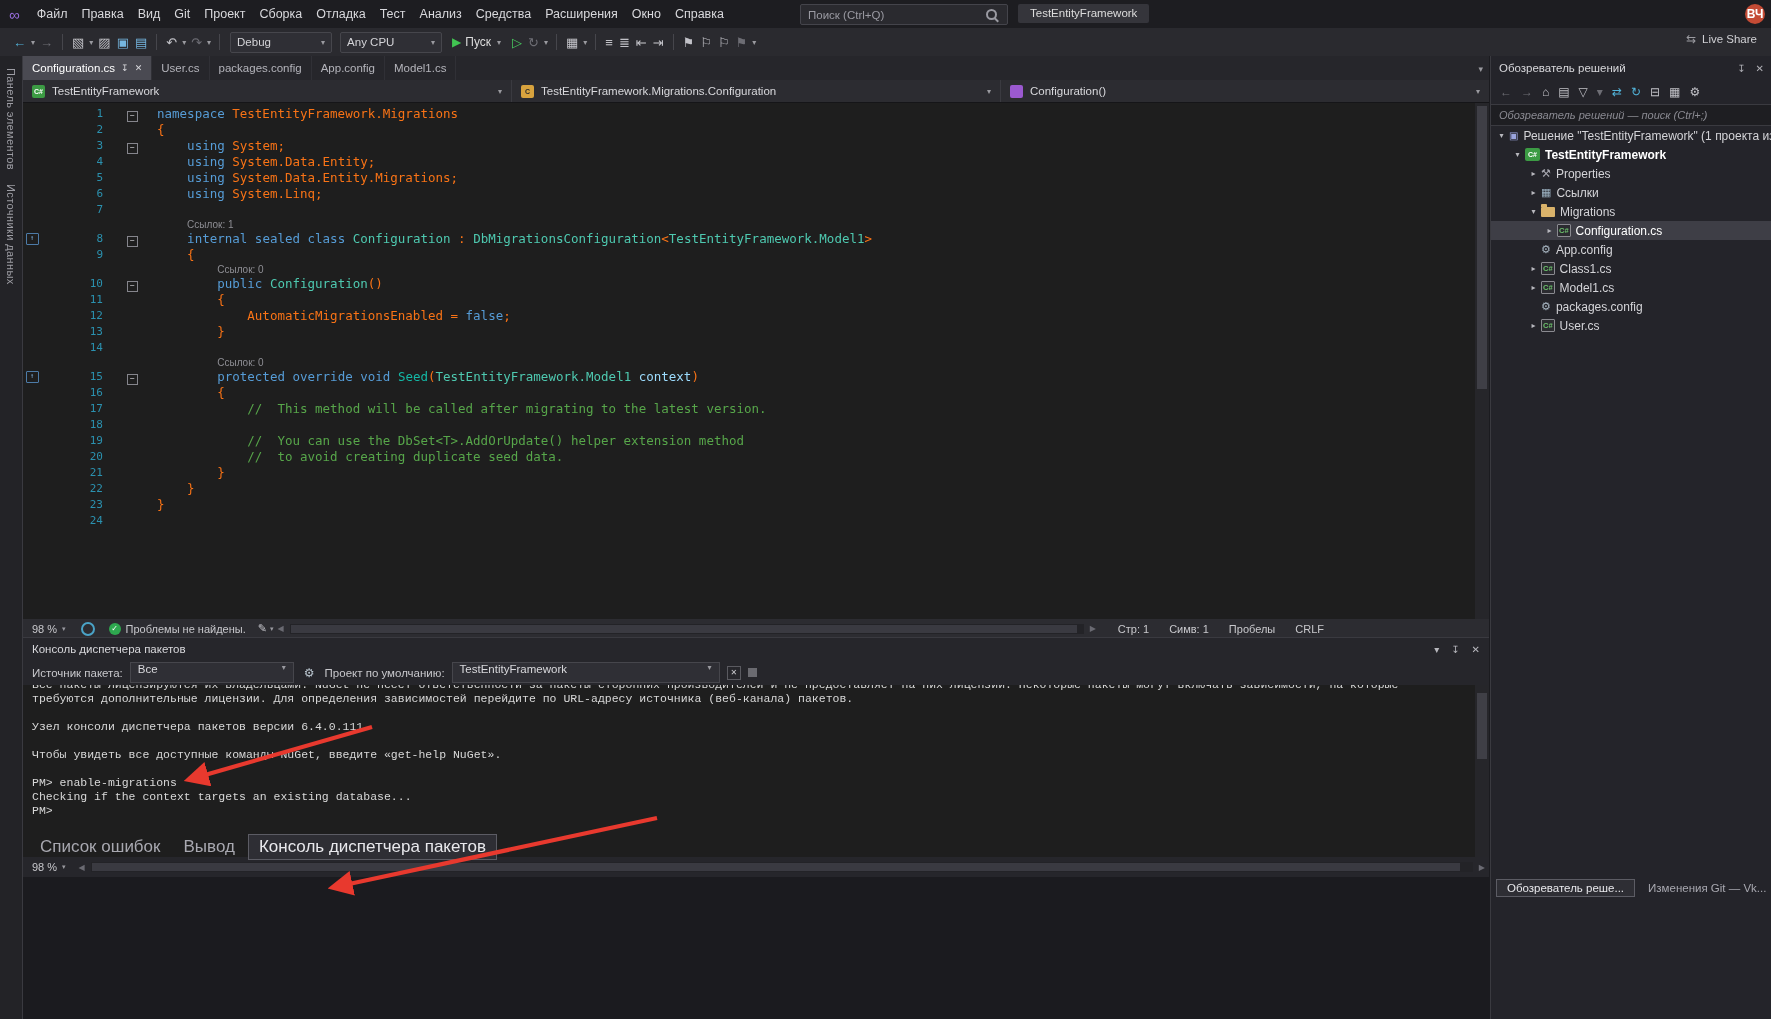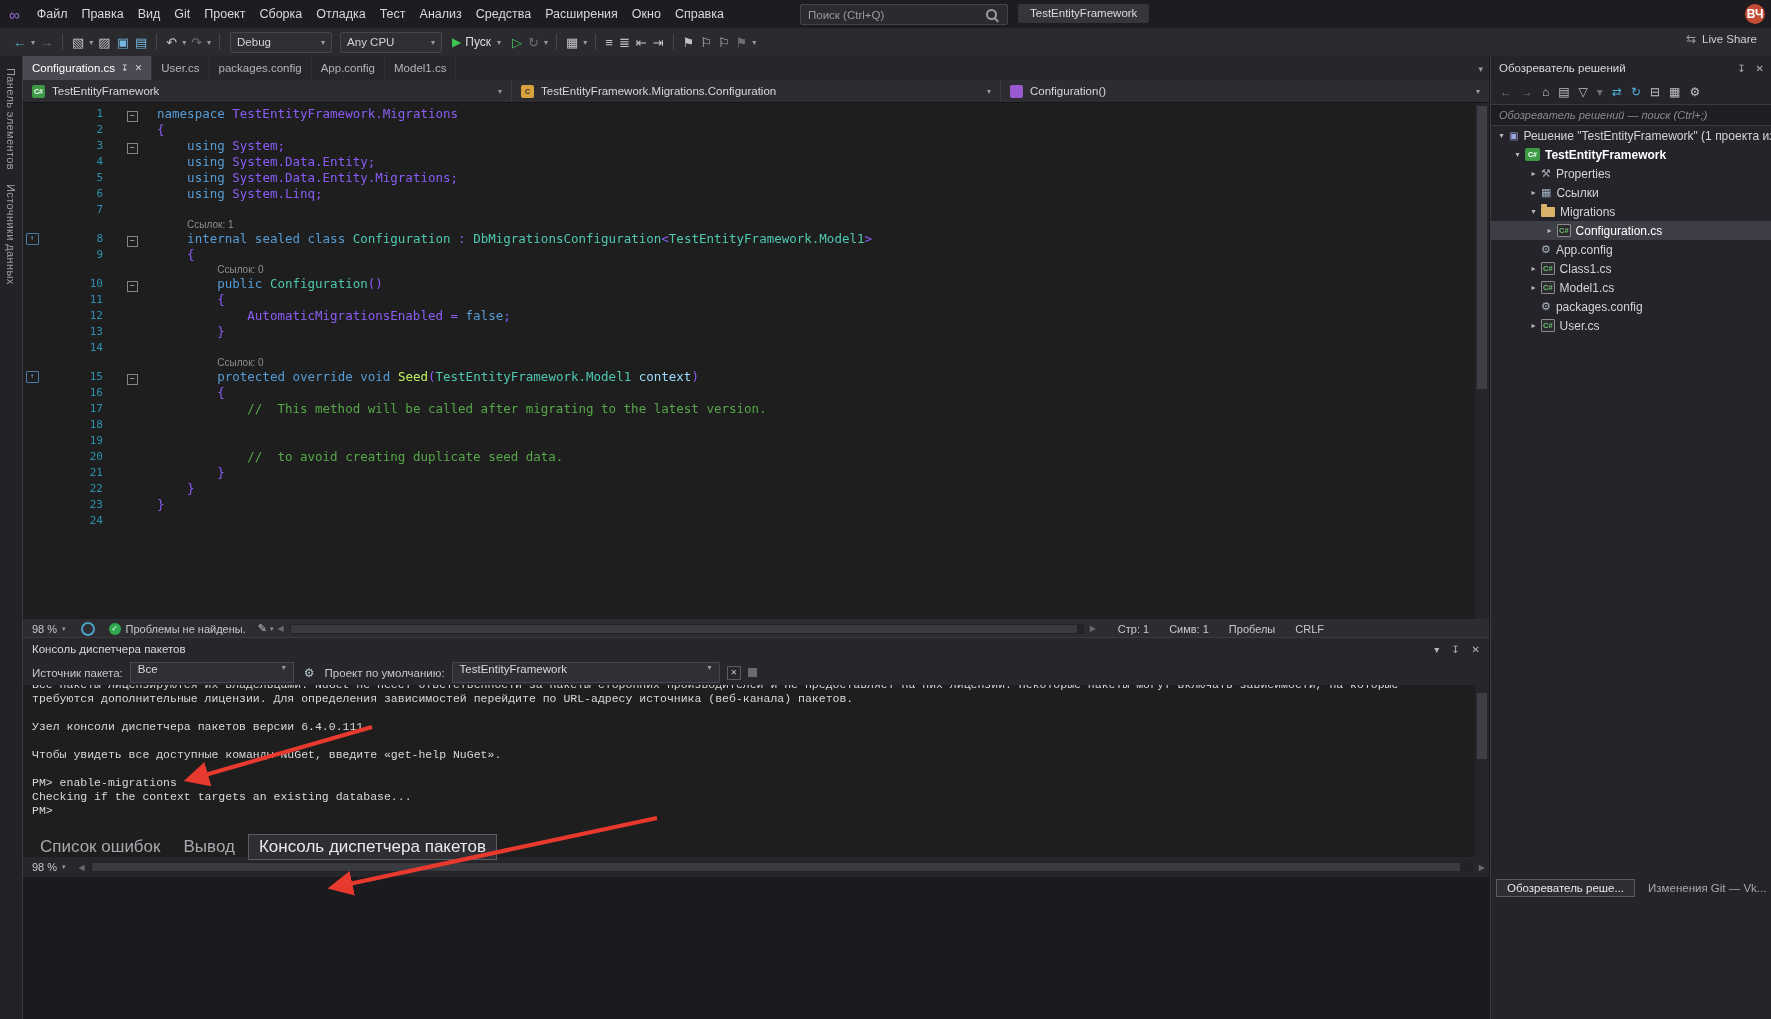--- a/index.html
+++ b/index.html
@@ -53,21 +53,21 @@
   .erows{position:absolute;left:0;top:3px;right:14px;}
   .erow{display:flex;height:16px;line-height:16px;font-family:"DejaVu Sans Mono",monospace;font-size:12.5px;}
   .erow .gut{width:18px;display:flex;align-items:center;justify-content:center;flex:none;}
   .erow .lnum{width:62px;text-align:right;padding-right:14px;color:#2b91af;font-size:11px;flex:none;font-family:"DejaVu Sans Mono",monospace;}
   .erow .fold{width:40px;flex:none;}
   .foldbox{display:inline-block;width:9px;height:9px;border:1px solid #85858c;font-size:8px;line-height:7px;text-align:center;color:#c8c8cc;margin-left:10px;background:#1e1e1e;}
   .erow .code{white-space:pre;color:#dcdcdc;}
   .erow.clrow{height:13px;line-height:13px;}
   .erow.clrow .code{font-size:10px;color:#8e8e94;font-family:"Liberation Sans",sans-serif;}
   .gut-ico{width:11px;height:10px;border:1px solid #4d7ba8;border-radius:1px;color:#7fb2e0;font-size:7px;line-height:8px;text-align:center;display:inline-block;}
-  .sg-k{color:#569cd6}.sg-t{color:#4ec9b0}.sg-m{color:#bef264}.sg-p{color:#9cdcfe}.sg-c{color:#57a64a}.sg-n{color:#8b5cf6}
+  .sg-k{color:#569cd6}.sg-t{color:#4ec9b0}.sg-m{color:#14b8a6}.sg-p{color:#9cdcfe}.sg-c{color:#57a64a}.sg-n{color:#f97316}
   .escroll{position:absolute;right:0;top:0;width:14px;bottom:0;background:#26262a;}
   .escroll .thumb{position:absolute;left:2px;right:2px;top:3px;height:283px;background:#3f3f46;}
   
   .estatus{position:absolute;left:0;top:563px;right:0;height:19px;background:#2c2c31;display:flex;align-items:center;font-size:11px;color:#c8c8cc;}
   .zoomchip{display:flex;align-items:center;gap:5px;padding:0 9px;height:100%;}
   .zoomchip .c{font-size:7px;color:#9a9aa0;}
   .health{width:10px;height:10px;border-radius:50%;border:2px solid #4aa3c7;margin:0 6px;}
   .checkcircle{width:12px;height:12px;border-radius:50%;background:#2ea84f;color:#fff;font-size:8px;display:flex;align-items:center;justify-content:center;margin:0 5px 0 8px;}
   .pencil{margin:0 3px 0 12px;color:#c0c0c6;font-size:11px;}
   .sarrow{color:#6a6a72;font-size:8px;margin:0 4px;}
@@ -364,21 +364,21 @@
           <div class="erow">
             <span class="gut"></span>
             <span class="lnum">18</span>
             <span class="fold"></span>
             <span class="code"></span>
           </div>
           <div class="erow">
             <span class="gut"></span>
             <span class="lnum">19</span>
             <span class="fold"></span>
-            <span class="code"><span class="sg-n">            </span></span>
+            <span class="code"><span class="sg-n">            </span><span class="sg-c">//  You can use the DbSet&lt;T&gt;.AddOrUpdate() helper extension method</span></span>
           </div>
           <div class="erow">
             <span class="gut"></span>
             <span class="lnum">20</span>
             <span class="fold"></span>
             <span class="code"><span class="sg-n">            </span><span class="sg-c">//  to avoid creating duplicate seed data.</span></span>
           </div>
           <div class="erow">
             <span class="gut"></span>
             <span class="lnum">21</span>

